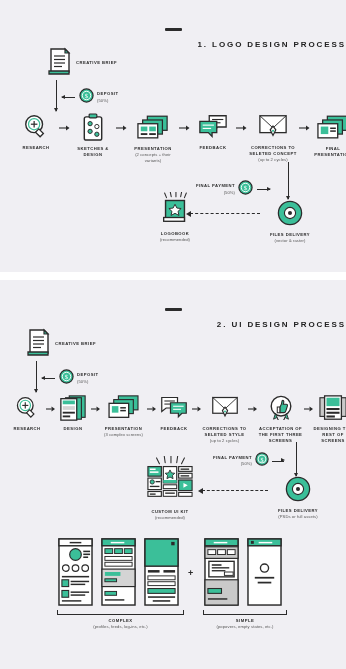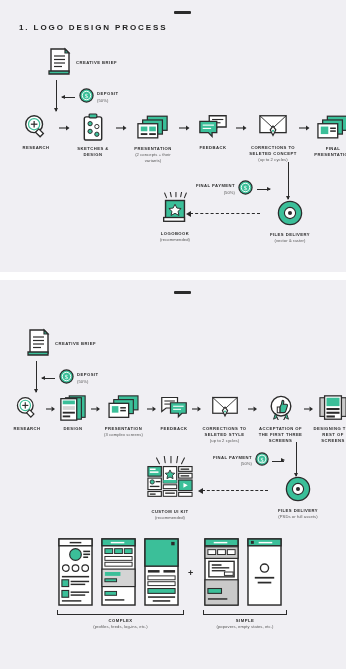--- a/index.html
+++ b/index.html
@@ -14,21 +14,21 @@
 
   .section {
     background:#f0eff3;
     position:relative;
     width:346px;
   }
   .sec1 { height:272px; }
   .sec-gap { height:8px; background:#ffffff; }
   .sec2 { height:389px; }
 
-  .hdr { text-align:left; padding-top:11px;margin-left:19px; }
+  .hdr { text-align:right; padding-top:28px; }
   .hdr .dash {
     width:17px; height:3px; background:#2b2b2b;
     margin:0 auto 9px auto; border-radius:1px;
   }
   .hdr .title {
     font-size:8px; font-weight:bold; letter-spacing:1.9px;
     color:#222; text-transform:uppercase;
   }
 
   .lbl {
@@ -331,20 +331,21 @@
       <div class="sub">(recommended)</div>
     </div>
   </div>
 
   <div class="sec-gap"></div>
 
   <div class="section sec2">
 
     <div class="hdr">
       <div class="dash"></div>
+      <div class="title">2. UI DESIGN PROCESS</div>
     </div>
 
     <div class="abs" style="left:26px;top:48px;">
       <div style="display:flex;align-items:center;">
         <span>
           <svg width="26" height="29" viewBox="0 0 26 29">
             <path d="M4 2 h14 l4 4 v19 h-18 z" fill="#fff" stroke="#2b2b2b" stroke-width="1.4"></path>
             <path d="M18 2 l4 4 h-4 z" fill="#3bbf99" stroke="#2b2b2b" stroke-width="1.2"></path>
             <line x1="7" y1="9" x2="18" y2="9" stroke="#2b2b2b" stroke-width="1.2"></line>
             <line x1="7" y1="12.5" x2="18" y2="12.5" stroke="#2b2b2b" stroke-width="1.2"></line>

